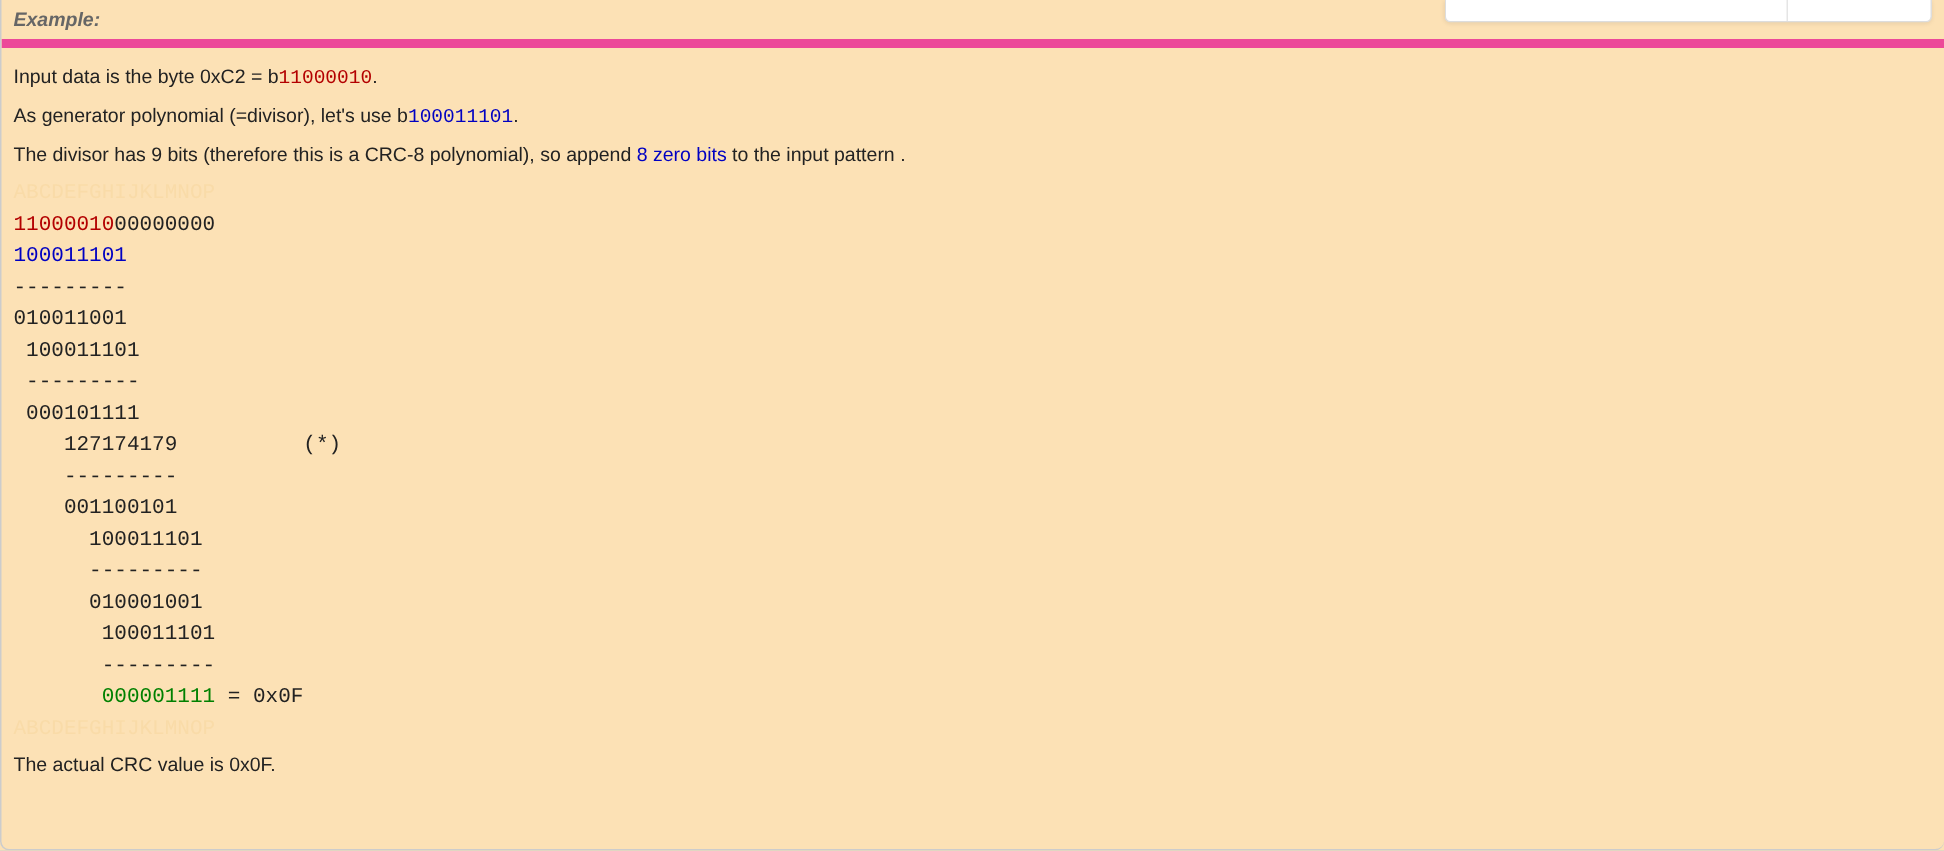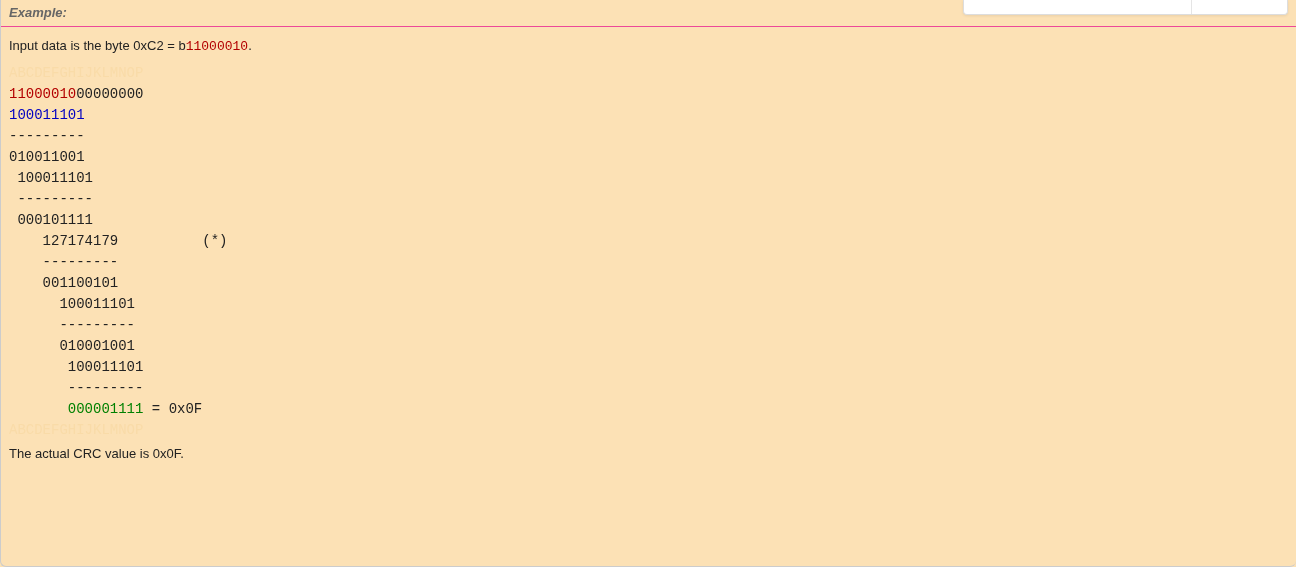--- a/index.html
+++ b/index.html
@@ -15,21 +15,21 @@
     border-bottom: 1px solid #ccc;
     border-bottom-left-radius: 6px;
     border-bottom-right-radius: 6px;
     overflow: hidden;
   }
   .header {
     display: flex;
     justify-content: space-between;
     align-items: flex-start;
     padding: 5px 8px 0 8px;
-    border-bottom: 1px solid #ec4899;
+    border-bottom: 6px solid #ec4899;
     position: relative;
   }
   .example-label {
     font-style: italic;
     font-weight: bold;
     color: #666;
     font-size: 13px;
     padding-bottom: 6px;
   }
   .input-box {
@@ -87,21 +87,27 @@
   <span class="example-label">Example:</span>
   <div class="input-box"></div>
 </div>
 
 <div class="content">
 
   <div class="para">
     <span>Input data is the byte 0xC2 = b</span><span class="mono-red">11000010</span><span>.</span>
   </div>
 
+  <div class="para">
+    <span>As generator polynomial (=divisor), let's use b</span><span class="mono-blue">100011101</span><span>.</span>
+  </div>
 
+  <div class="para">
+    <span>The divisor has 9 bits (therefore this is a CRC-8 polynomial), so append </span><span class="blue-text">8 zero bits</span><span> to the input pattern .</span>
+  </div>
 
 
   <div class="calc"><span class="calc-faded">ABCDEFGHIJKLMNOP</span>
 <span class="calc-red">11000010</span><span>00000000</span>
 <span class="calc-blue">100011101</span>
 <span>---------</span>
 <span>010011001</span>
 <span> 100011101</span>
 <span> ---------</span>
 <span> 000101111</span>

